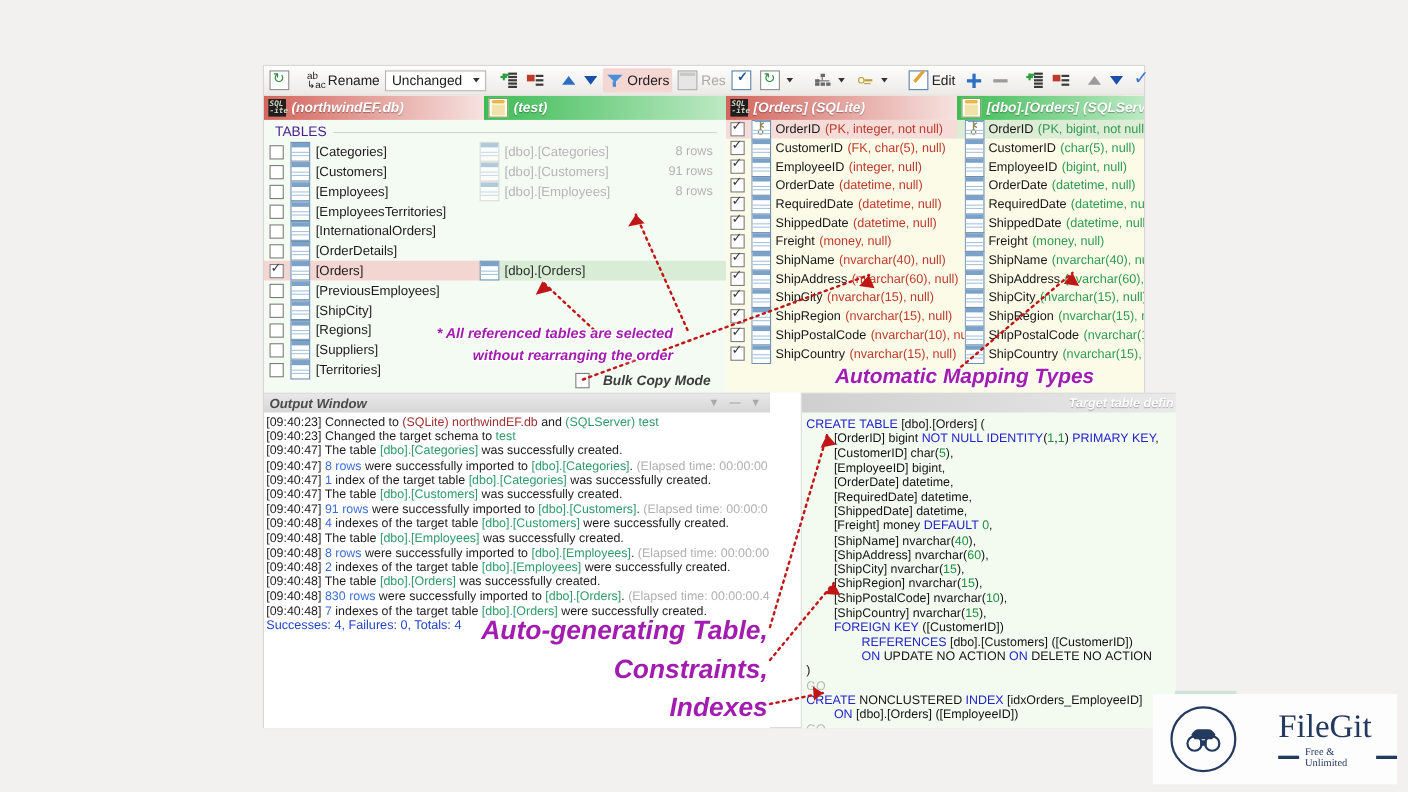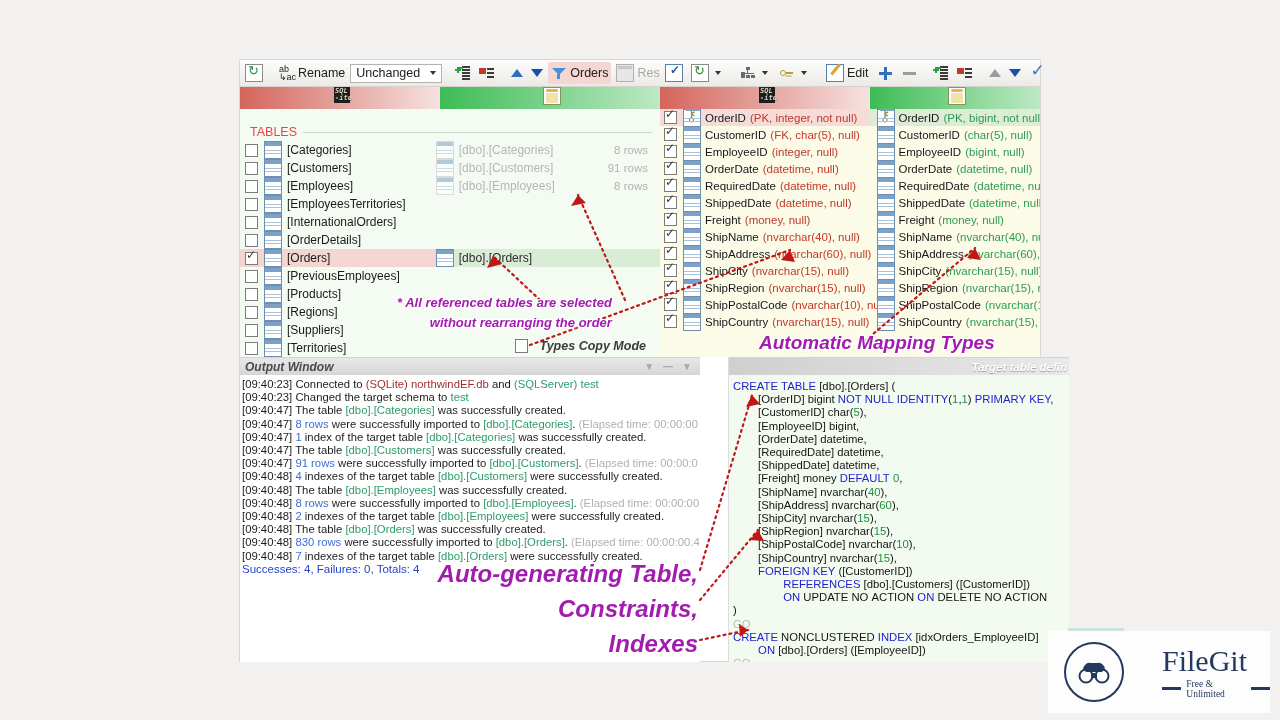--- a/index.html
+++ b/index.html
@@ -90,31 +90,31 @@
   .i-sqlite{background:#1f1f1f;color:#d6d6c0;font-size:7px;line-height:7px;font-weight:bold;
     text-align:left;padding:1px 0 0 1px;box-sizing:border-box;font-family:"DejaVu Sans Mono",monospace;}
   .i-msdb{background:#fff;border:1px solid #7d9a5a;}
   .i-msdb:before{content:"";position:absolute;left:2px;top:1px;right:2px;height:3px;background:#e5b84b;border-radius:2px;}
   .i-msdb:after{content:"";position:absolute;left:2px;top:5px;right:2px;bottom:1px;background:#f1e3a8;}
 
   
   .phead{
     height:22px;display:flex;align-items:center;gap:5px;padding-left:4px;
     font-style:italic;font-weight:bold;font-size:12.5px;color:#ffffff;
-    text-shadow:0 1px 1px rgba(0,0,0,.35);box-sizing:border-box;overflow:hidden;white-space:nowrap;flex-direction:column;
+    text-shadow:0 1px 1px rgba(0,0,0,.35);box-sizing:border-box;overflow:hidden;white-space:nowrap;
   }
   .phead.src{background:linear-gradient(90deg,#d4655c,#f6e2e0);}
   .phead.tgt{background:linear-gradient(90deg,#3dbc55,#bde9c4);}
 
   
   .left-pane{position:absolute;left:0;top:27px;width:420px;height:270px;background:#f4fbf2;overflow:hidden;}
   .lp-headers{display:flex;}
   .lp-headers .h1{width:200px;}
   .lp-headers .h2{width:220px;}
-  .tables-label{font-size:12.5px;color:#ef4444;padding:4px 0 2px 10px;display:flex;align-items:center;gap:6px;margin-top:12px;}
+  .tables-label{font-size:12.5px;color:#4c1d95;padding:4px 0 2px 10px;display:flex;align-items:center;gap:6px;}
   .tables-label .rule{flex:1;height:1px;background:#cfd9cb;margin-right:8px;}
   .trow{height:18px;display:flex;align-items:center;font-size:12px;color:#1a1a1a;padding-left:5px;box-sizing:border-box;}
   .trow.sel{background:linear-gradient(90deg,#f3d6d2,#f3d6d2 200px,#d9ecd6 200px,#d9ecd6);}
   .cb{width:11px;height:11px;border:1px solid #7c7c7c;background:#fff;margin-right:6px;position:relative;flex:0 0 11px;}
   .cb.on:after{content:"\2713";position:absolute;left:0px;top:-5px;font-size:12px;color:#3a3a3a;}
   .tname{width:178px;display:flex;align-items:center;gap:5px;}
   .tgtname{width:150px;display:flex;align-items:center;gap:5px;color:#2d2d2d;}
   .tgtname.dim{color:#b6b6b6;}
   .tgtname.dim .i-table{border-color:#c3c3c3;opacity:.55;}
   .rows{width:70px;text-align:right;color:#b3b3b3;font-size:11.5px;padding-right:12px;}
@@ -384,21 +384,21 @@
           </span>
           <span class="tgtname dim">
             <span></span>
           </span>
           <span class="rows"></span>
         </div>
         <div class="trow">
           <span class="cb"></span>
           <span class="tname">
             <span class="ico i-table"></span>
-            <span>[Products]</span>
+            <span>[ShipCity]</span>
           </span>
           <span class="tgtname dim">
             <span></span>
           </span>
           <span class="rows"></span>
         </div>
         <div class="trow">
           <span class="cb"></span>
           <span class="tname">
             <span class="ico i-table"></span>
@@ -427,21 +427,21 @@
             <span>[Territories]</span>
           </span>
           <span class="tgtname dim">
             <span></span>
           </span>
           <span class="rows"></span>
         </div>
       </div>
     <div class="bulk">
       <span class="cb"></span>
-      <span>Types Copy Mode</span>
+      <span>Bulk Copy Mode</span>
     </div>
   </div>
 
   <div class="vscroll">
     <div class="arw">▲</div>
     <div class="thumb"></div>
     <div class="arw" style="position:absolute;bottom:0;left:0;right:0;">▼</div>
   </div>
 
   <div class="right-pane">

